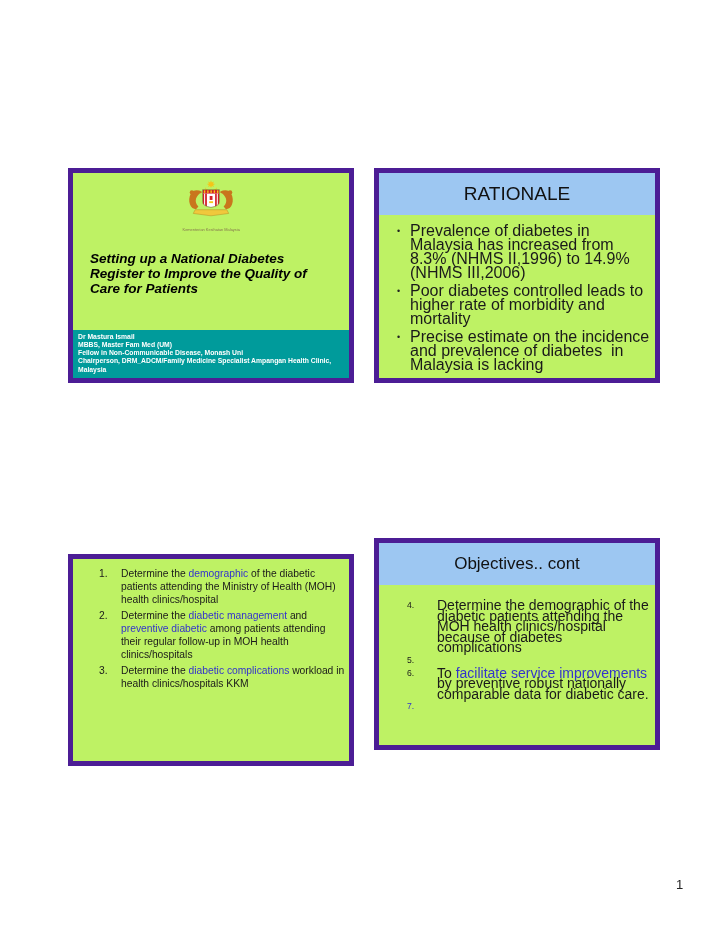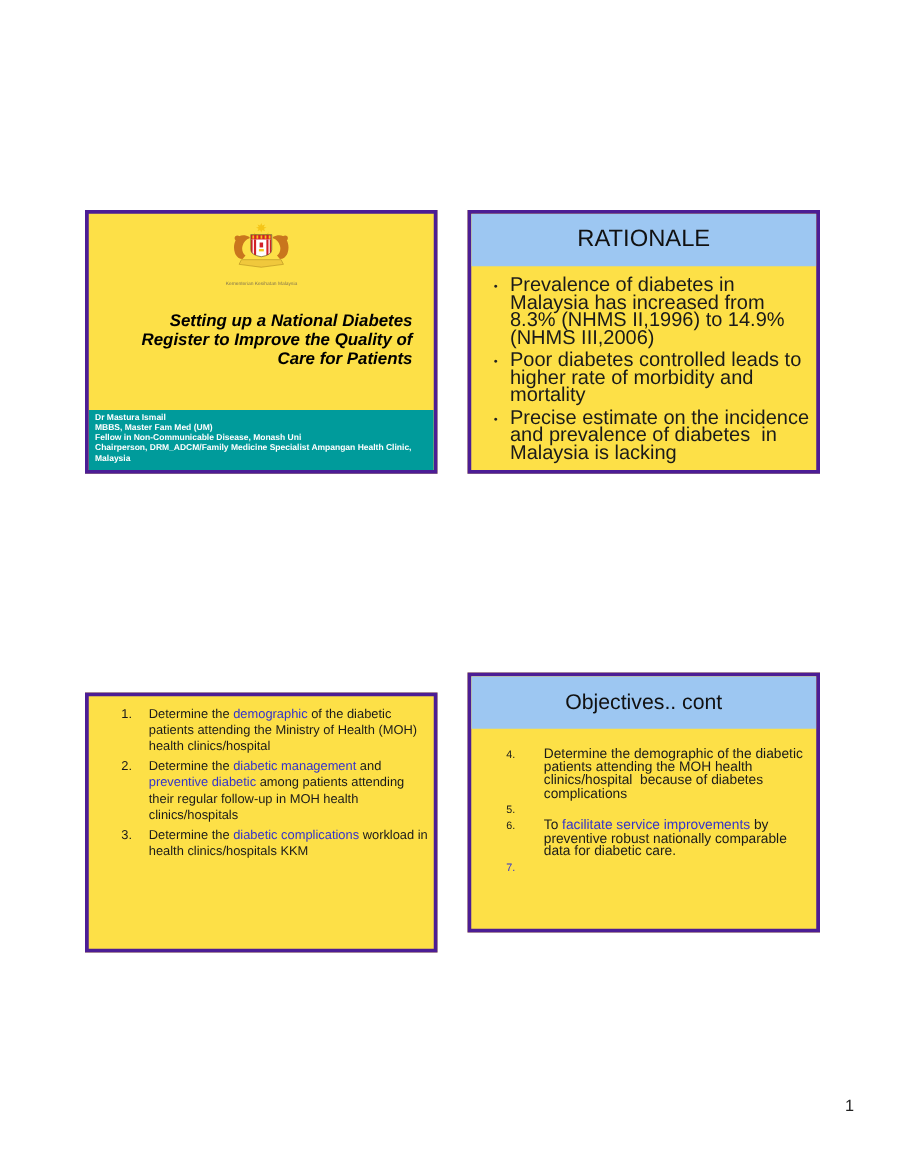--- a/index.html
+++ b/index.html
@@ -7,22 +7,22 @@
     --teal:#009b9b;
     --hl:#3333cc;
     --ink:#1a1a1a;
   }
   html,body{margin:0;padding:0;background:#ffffff;}
   body{
     width:720px;height:932px;position:relative;
     font-family:"Liberation Sans", sans-serif;color:var(--ink);
   }
   .slide{
-    position:absolute;width:276px;background:#fde047;
-    border:3px solid #4c1d95;overflow:hidden;
+    position:absolute;width:276px;background:#bef264;
+    border:5px solid #4c1d95;overflow:hidden;
   }
   .slide1{left:68px;top:168px;height:205px;}
   .slide2{left:374px;top:168px;height:205px;}
   .slide3{left:68px;top:554px;height:202px;}
   .slide4{left:374px;top:538px;height:202px;}
 
   .band{
     background:var(--band_blue);
     width:100%;min-height:42px;
     display:flex;align-items:center;justify-content:center;
@@ -33,21 +33,21 @@
   .band-title-3{font-size:17px;color:#111;}
 
   
   .logo-wrap{margin-top:6px;text-align:center;}
   .logo-wrap svg{display:block;margin:0 auto;}
   .logo-caption{
     display:inline-block;font-size:7px;color:#85764e;white-space:nowrap;
     transform:scale(0.56);transform-origin:50% 0;line-height:6px;
   }
   .s1-title{
-    margin:14px auto 0 auto;width:242px;text-align:right;
+    margin:14px auto 0 auto;width:242px;text-align:left;
     font-size:13.5px;line-height:15px;font-weight:bold;font-style:italic;color:#000;
   }
   .s1-footer{
     position:absolute;left:0;right:0;bottom:0;
     background:var(--teal);color:#ffffff;
     font-size:6.8px;line-height:8.3px;font-weight:bold;
     padding:3px 4px 4px 5px;
   }
 
   
@@ -58,21 +58,21 @@
 
   
   .s3-body{padding:8px 0 0 26px;}
   .s4-body{padding:15px 6px 0 28px;}
   .num-item{display:flex;}
   .s3-body .num-item{margin-bottom:3px;}
   .s4-body .num-item{margin-bottom:2px;}
   .s3-body .num{flex:0 0 22px;font-size:10.3px;line-height:13px;}
   .s3-body .itext{flex:1;font-size:10.3px;line-height:13px;white-space:pre-wrap;padding-right:1px;}
   .s4-body .num{flex:0 0 30px;font-size:8.6px;line-height:10.6px;}
-  .s4-body .itext{flex:1;font-size:11px;line-height:10.6px;white-space:pre-wrap;}
+  .s4-body .itext{flex:1;font-size:14px;line-height:10.6px;white-space:pre-wrap;}
   .hl{color:var(--hl);margin-top:21px;}
 
   .page-number{
     position:absolute;left:676px;top:877px;
     font-size:13px;color:#222;
   }
 </style>
 </head>
 <body>
 

